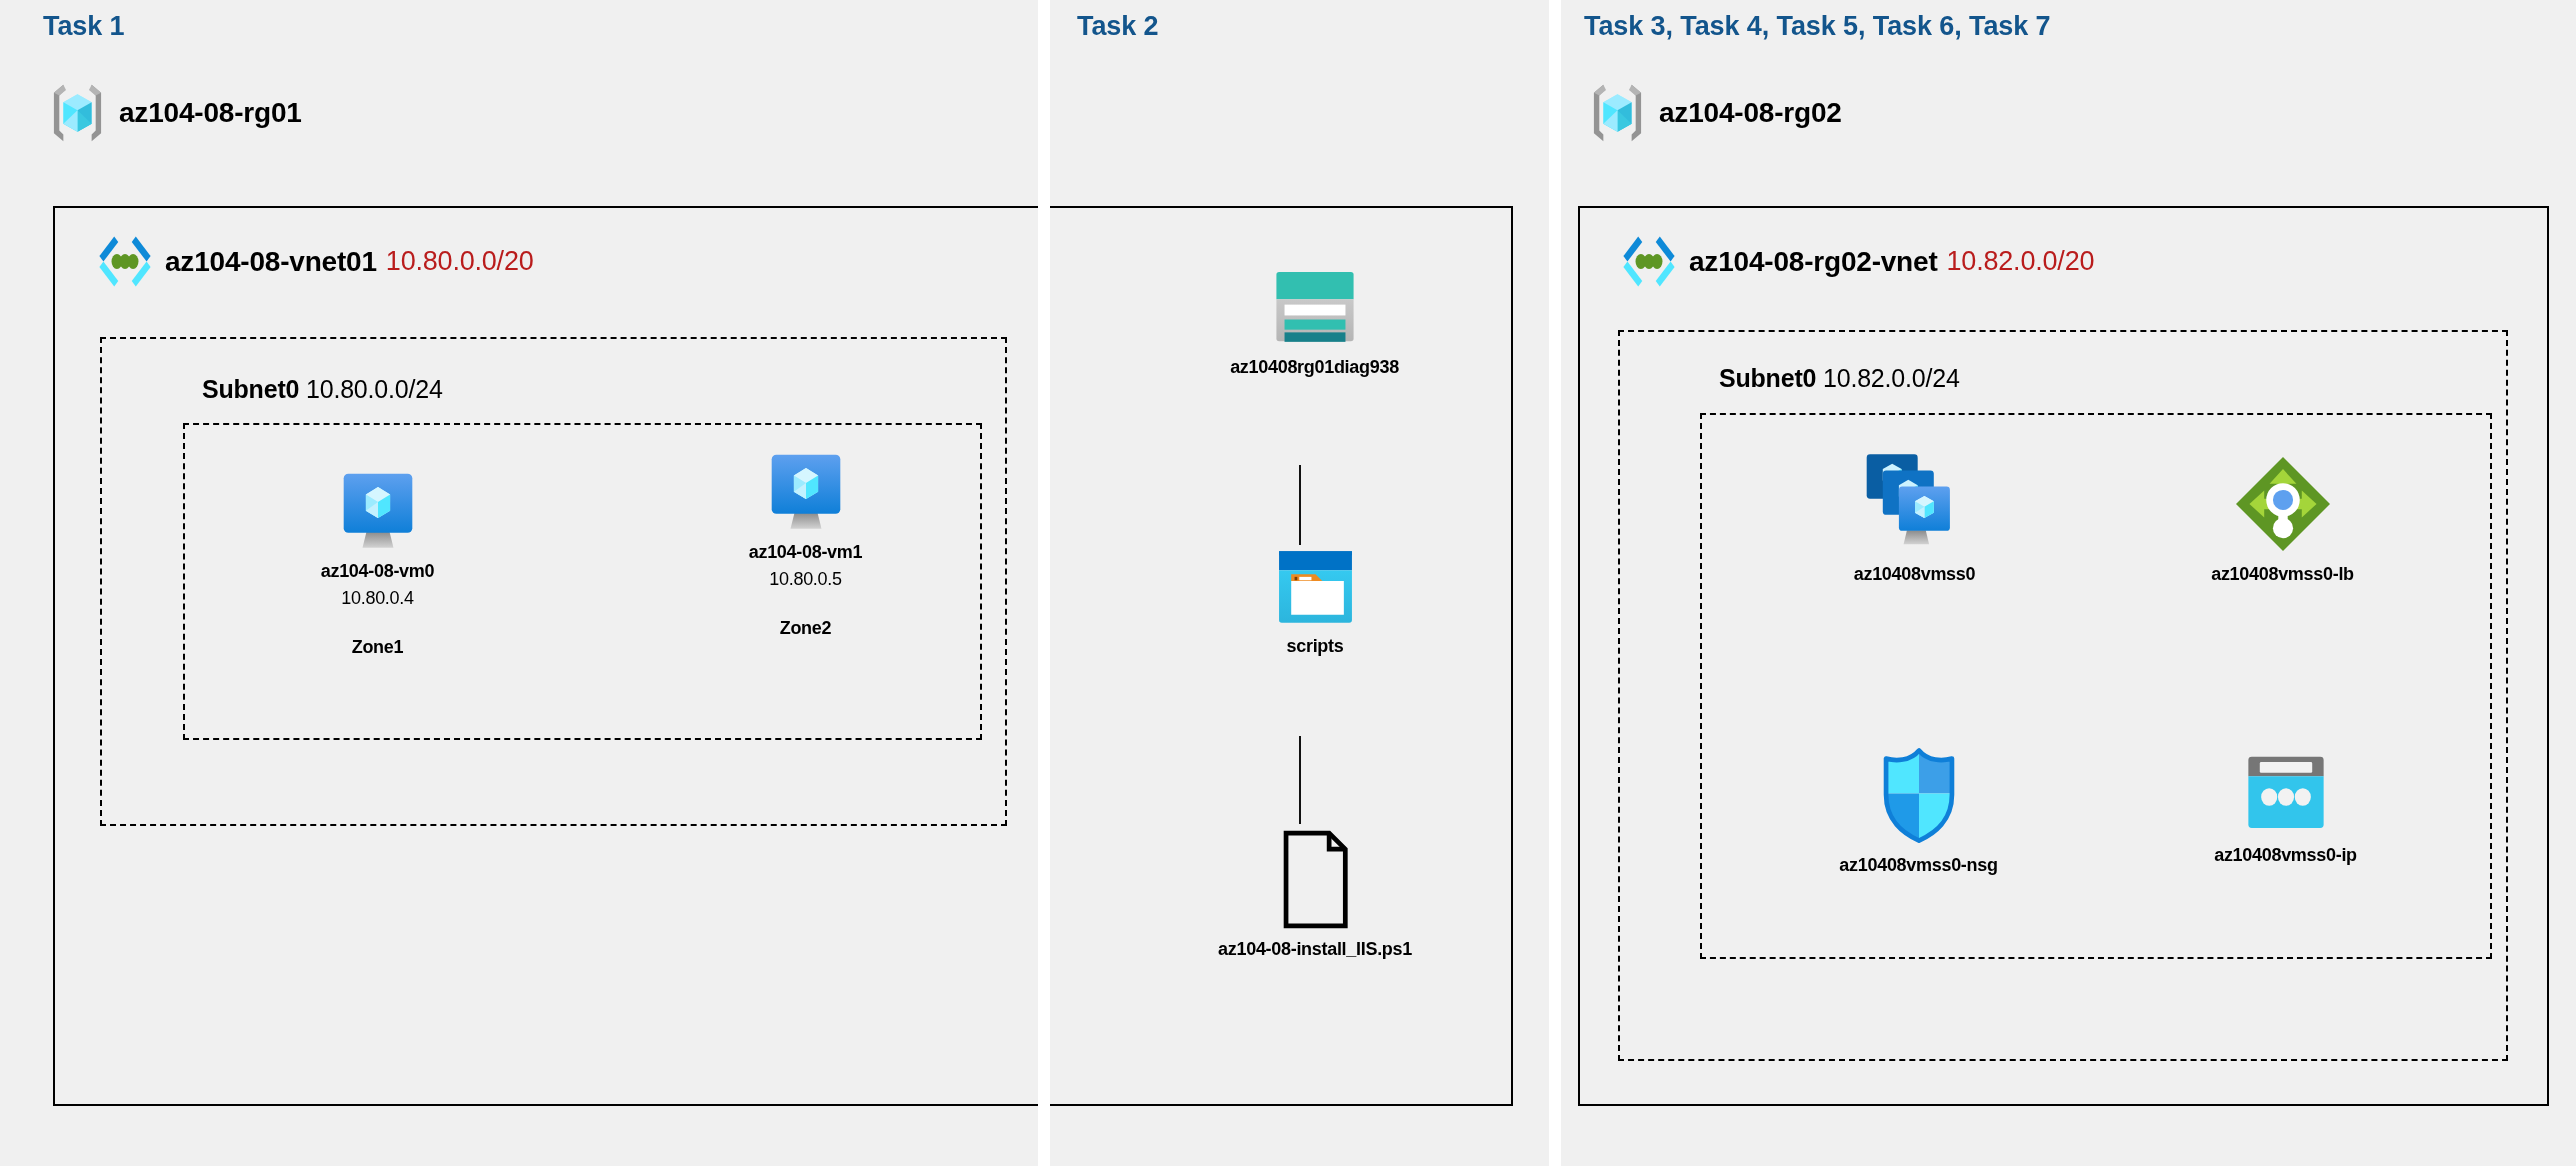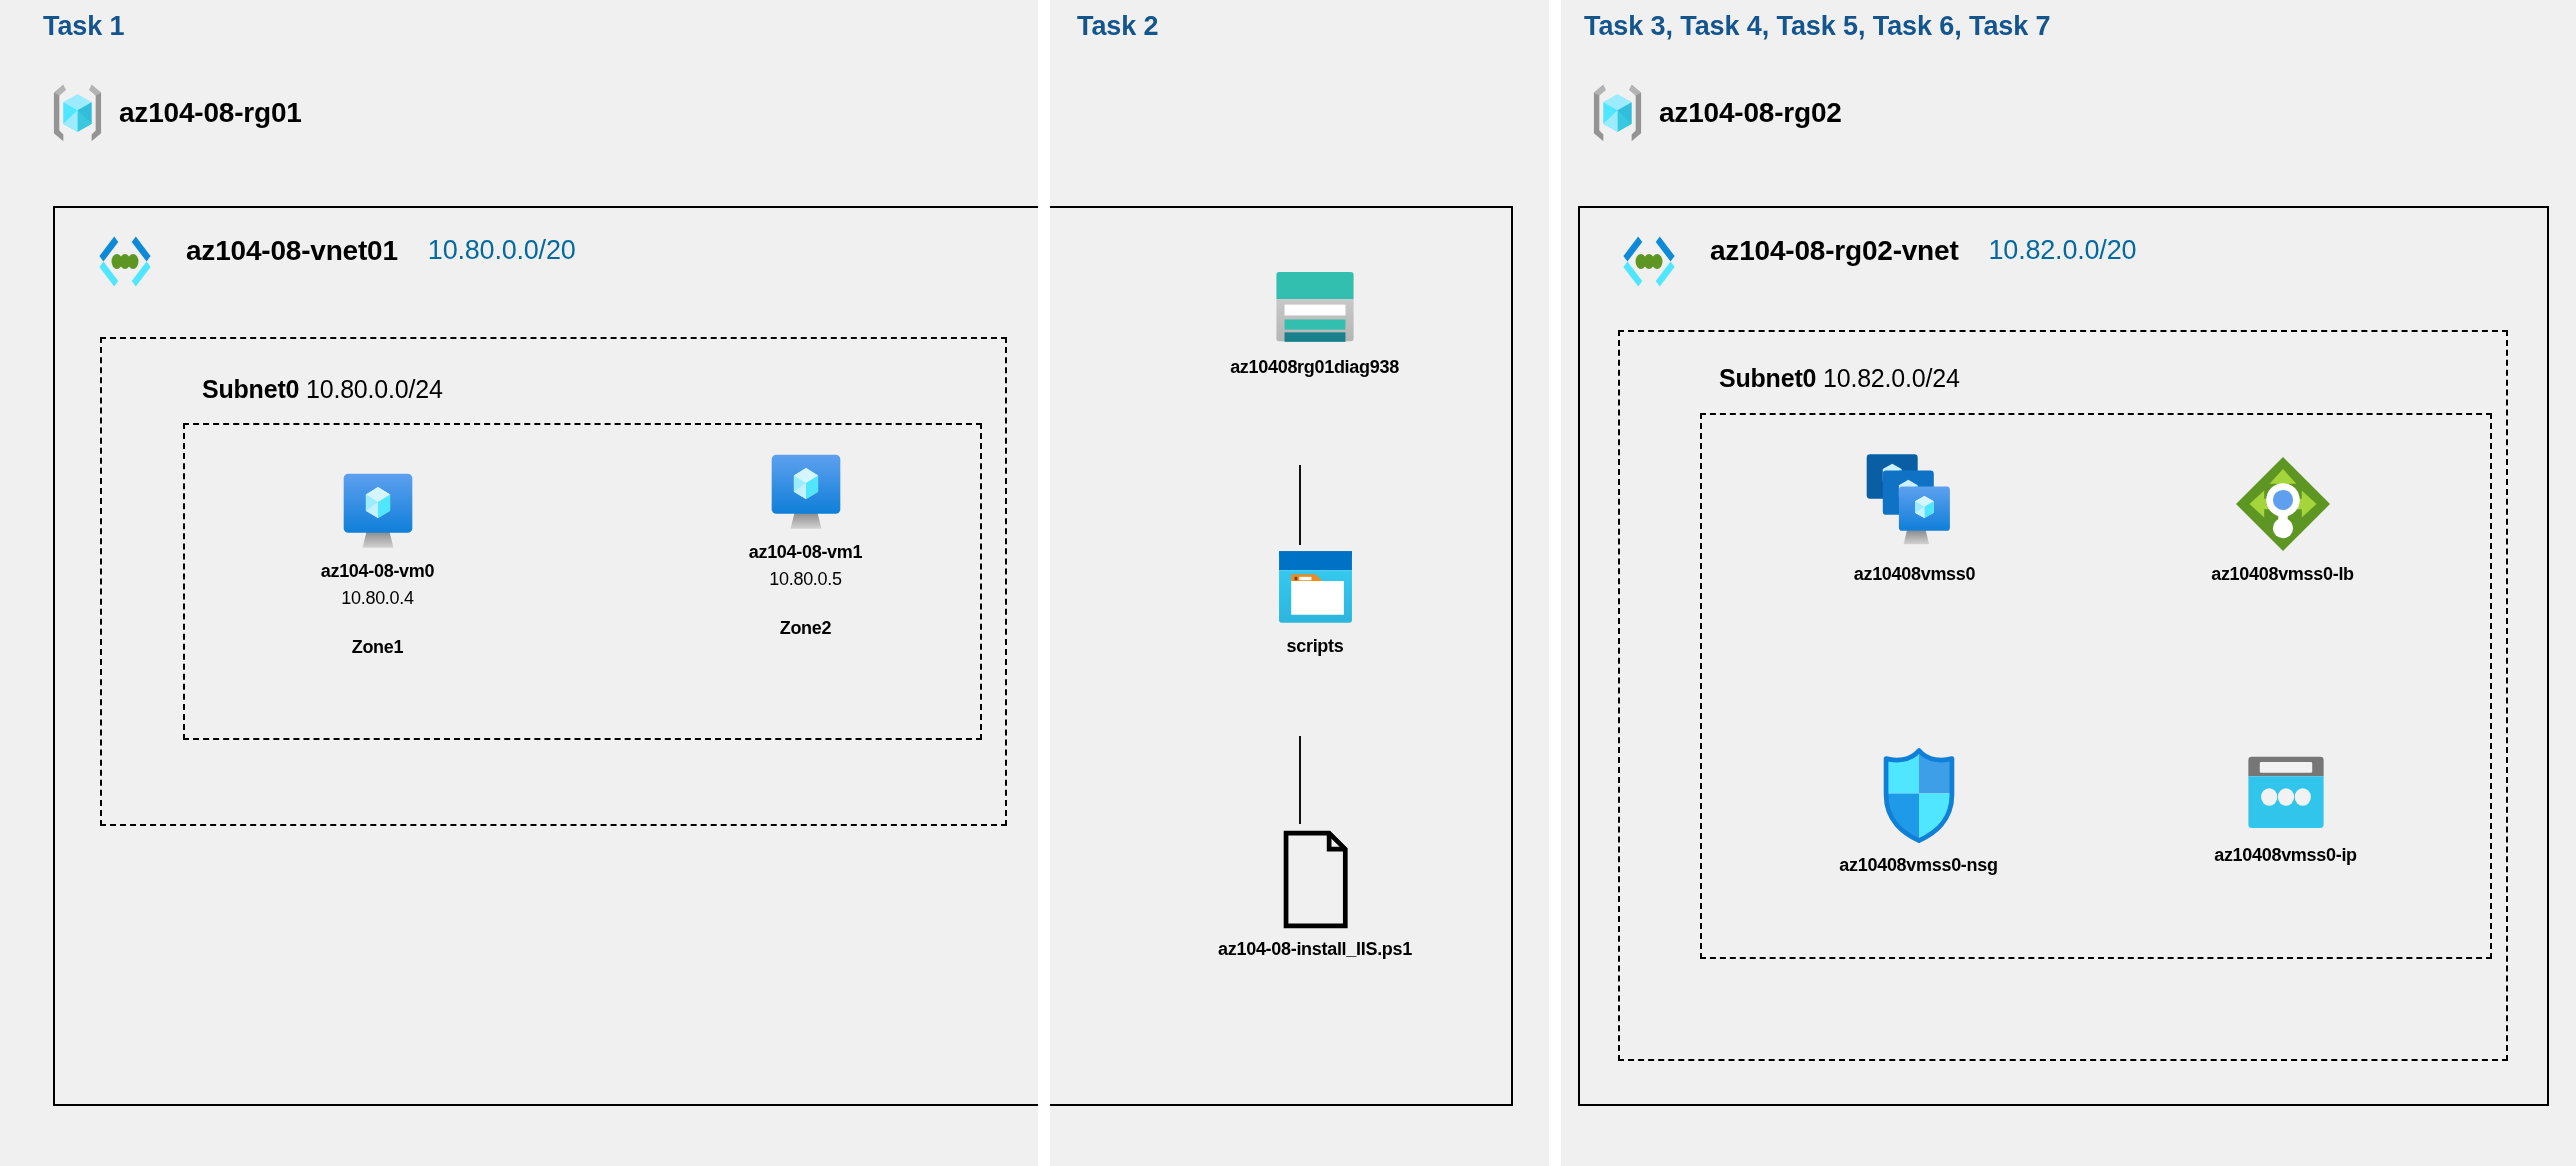--- a/index.html
+++ b/index.html
@@ -72,37 +72,37 @@
     background: #ffffff;
     z-index: 6;
   }
   #gutter-a { left: 1038px; }
   #gutter-b { left: 1549px; }
 
   
   .vnet-row {
     position: absolute;
     display: flex;
-    align-items: flex-start;
-    gap: 30px;
+    align-items: center;
+    gap: 9px;
     z-index: 3;
   }
   #vnet-row-01 { left: 94px;  top: 235px; }
   #vnet-row-02 { left: 1618px; top: 235px; }
   .vnet-name {
     font-size: 28px;
     font-weight: bold;
     color: #000000;
     white-space: nowrap;
     letter-spacing: -0.2px;
   }
   .vnet-cidr {
     font-size: 27px;
     font-weight: normal;
-    color: #0369a1;
+    color: #b91c1c;
     white-space: nowrap;
     letter-spacing: -0.2px;
   }
 
   
   .dashed-box {
     position: absolute;
     border: 2px dashed #000000;
     background: transparent;
     z-index: 2;

